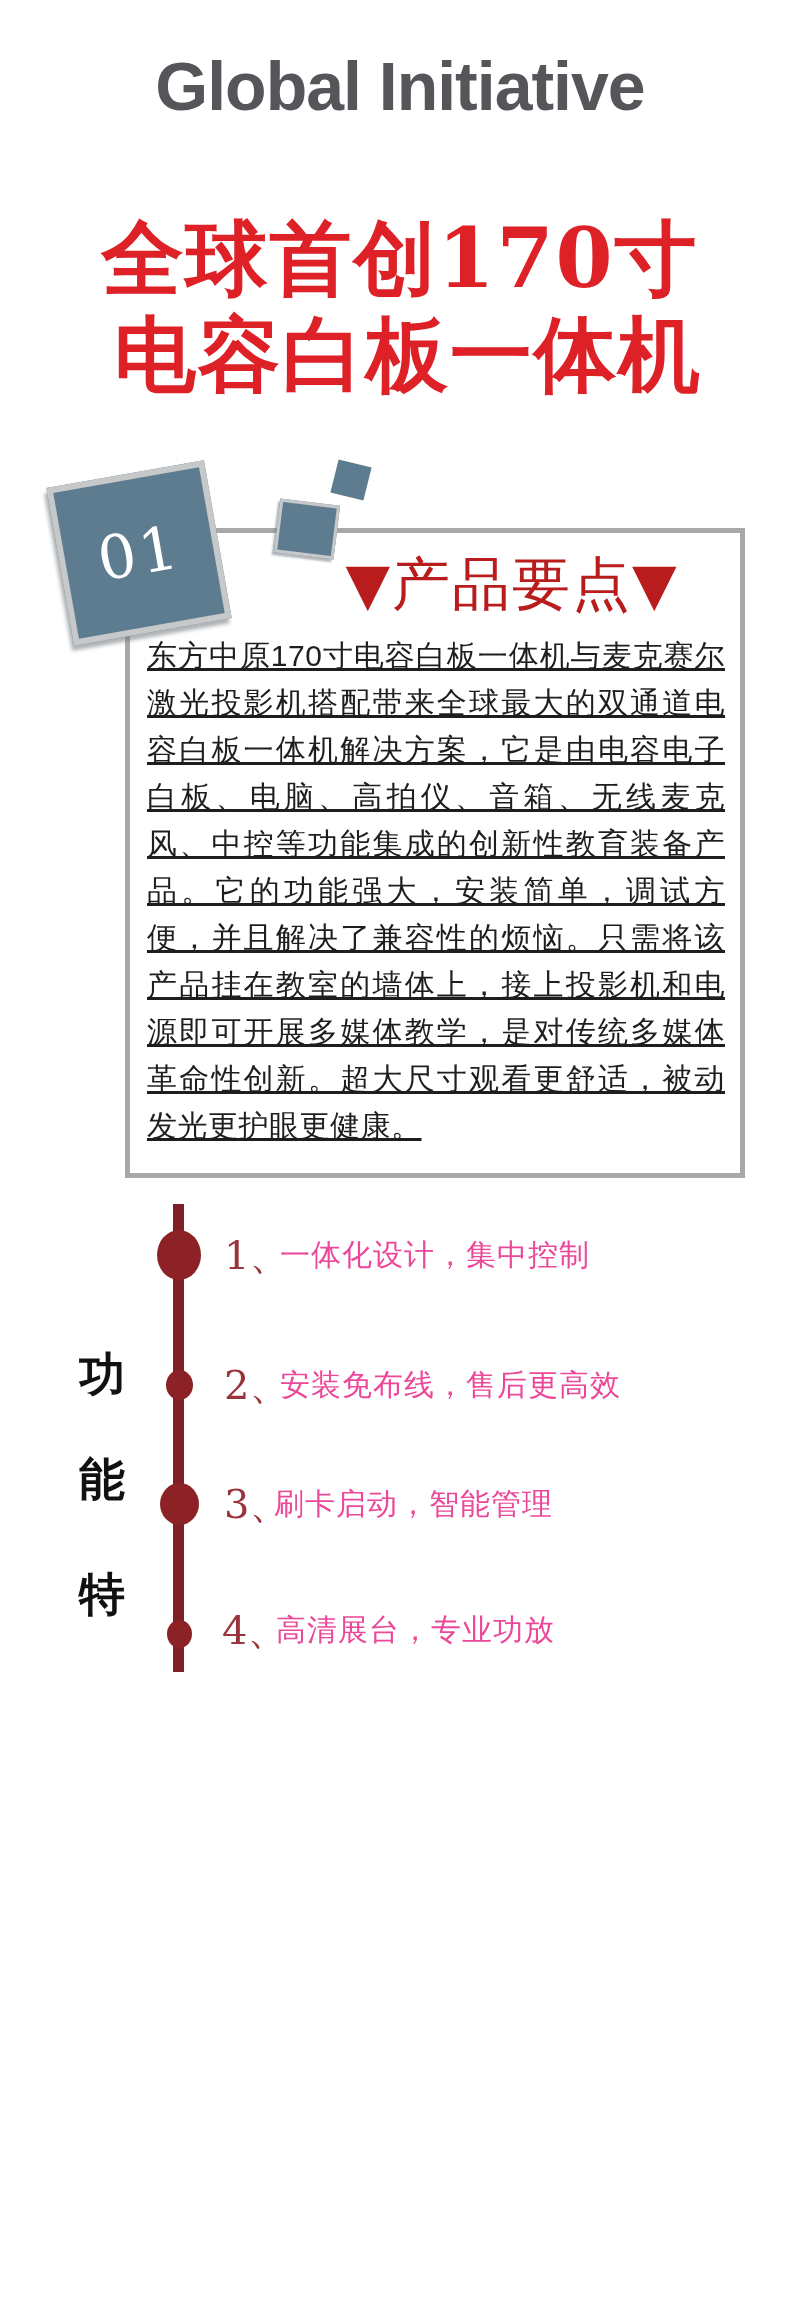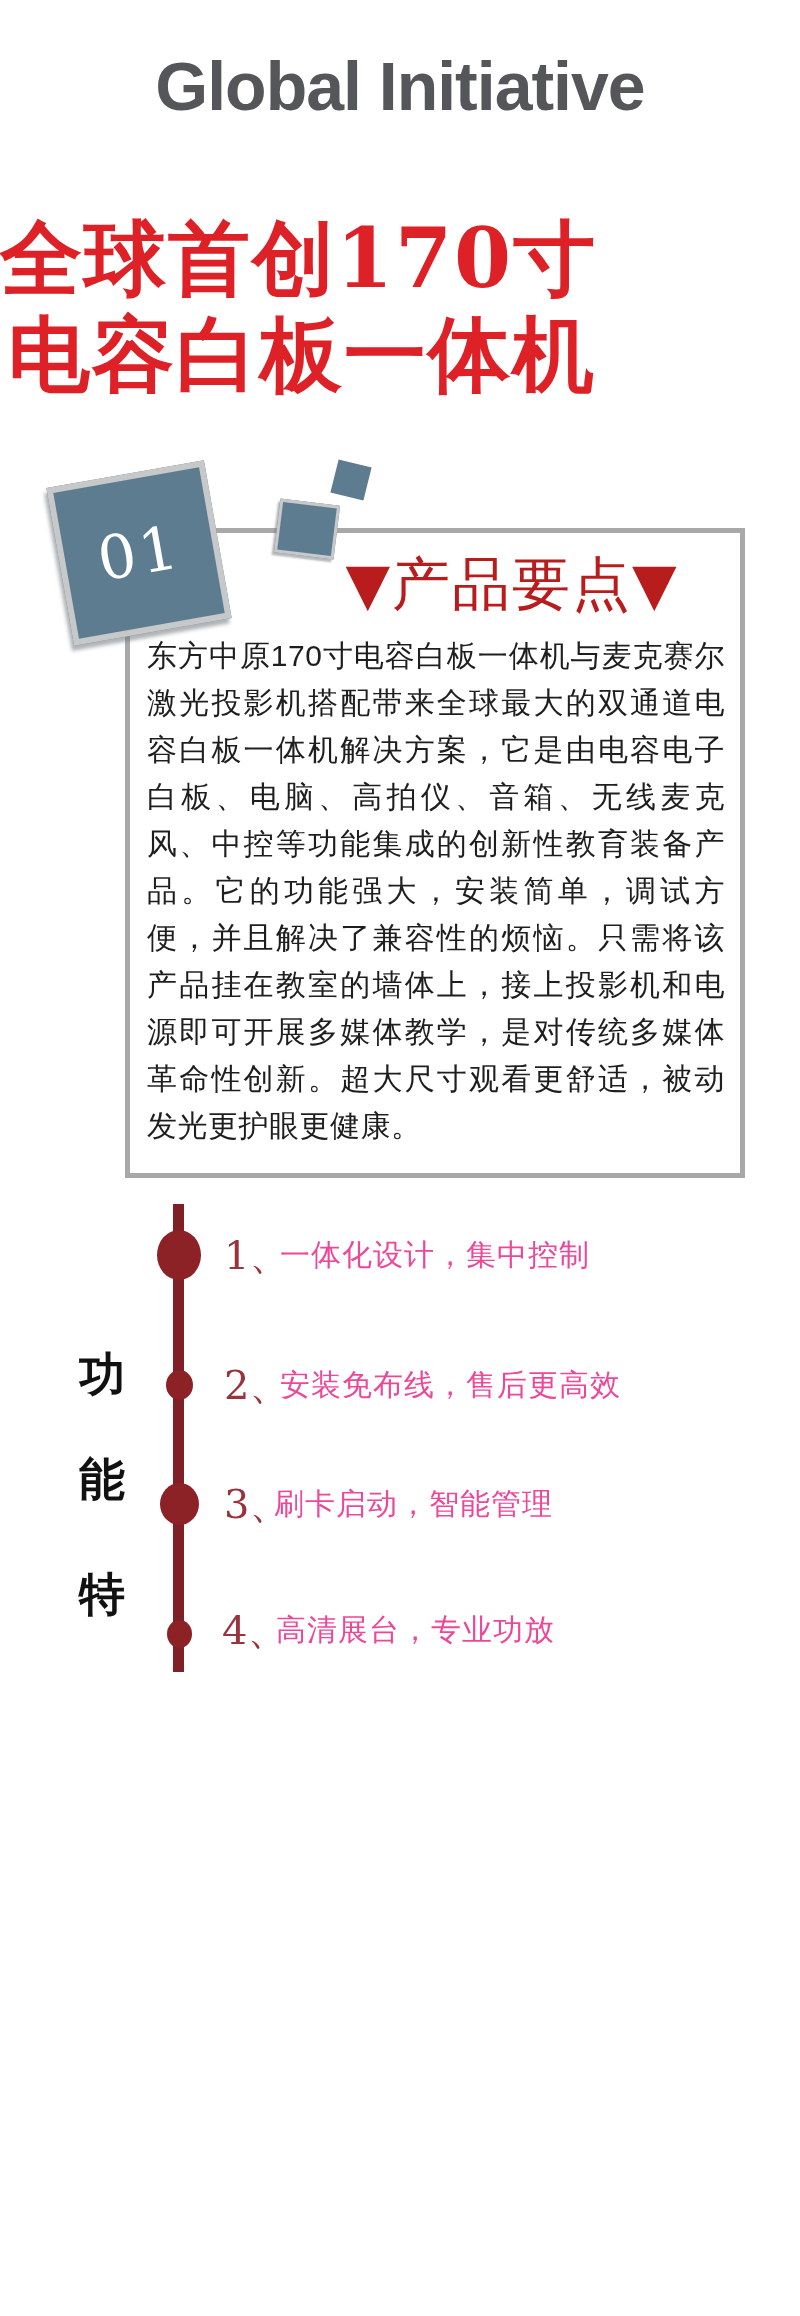--- a/index.html
+++ b/index.html
@@ -4,34 +4,34 @@
 <style>
   html,body{margin:0;padding:0;background:#ffffff;}
   .page{position:relative;width:800px;height:1672px;background:#ffffff;overflow:hidden;
         font-family:"Liberation Sans","DejaVu Sans",sans-serif;}
   .abs{position:absolute;}
 
   
   .title-en{left:0;top:48px;width:800px;text-align:center;
     font-family:"Liberation Sans","DejaVu Sans",sans-serif;
     font-size:68px;font-weight:700;letter-spacing:-1px;color:#55565a;line-height:76px;}
-  .title-cn{left:0;width:800px;text-align:left;color:#de2127;
+  .title-cn{left:0;width:800px;text-align:center;color:#de2127;
     font-family:"DejaVu Serif","Liberation Serif",serif;
     font-size:82px;font-weight:700;line-height:88px;letter-spacing:2px;}
   .title-cn.l1{top:214px;}
   .title-cn.l2{top:310px;padding-left:8px;}
 
   
   .content-box{left:125px;top:528px;width:610px;height:640px;border:5px solid #a8a8a8;background:#ffffff;}
   .section-heading{left:287px;top:552px;width:450px;text-align:center;
     color:#b91c1c;font-size:58px;line-height:64px;letter-spacing:2px;
     font-family:"DejaVu Sans","Liberation Sans",sans-serif;}
   .paragraph{left:147px;top:632px;width:578px;
     font-size:30px;line-height:47px;letter-spacing:0.5px;color:#1e1e1e;
-    text-align:justify;font-family:"Liberation Sans","DejaVu Sans",sans-serif;}
+    text-align:justify;font-family:"Liberation Sans","DejaVu Sans",sans-serif;text-decoration:underline;}
 
   .sq{background:#5d7c90;}
   .sq-big{left:59px;top:473px;width:148px;height:148px;transform:rotate(-10deg);
     border:6px solid #c6c8ca;box-shadow:-3px 5px 4px rgba(110,116,122,0.55);
     display:flex;align-items:center;justify-content:center;}
   .sq-num{color:#ffffff;font-family:"DejaVu Serif","Liberation Serif",serif;
     font-size:60px;letter-spacing:3px;}
   .sq-med{left:277px;top:502px;width:54px;height:48px;transform:rotate(7deg);
     border:3px solid #c6c8ca;box-shadow:-2px 3px 2px rgba(110,116,122,0.5);}
   .sq-tiny{left:334px;top:463px;width:34px;height:34px;transform:rotate(14deg);}

